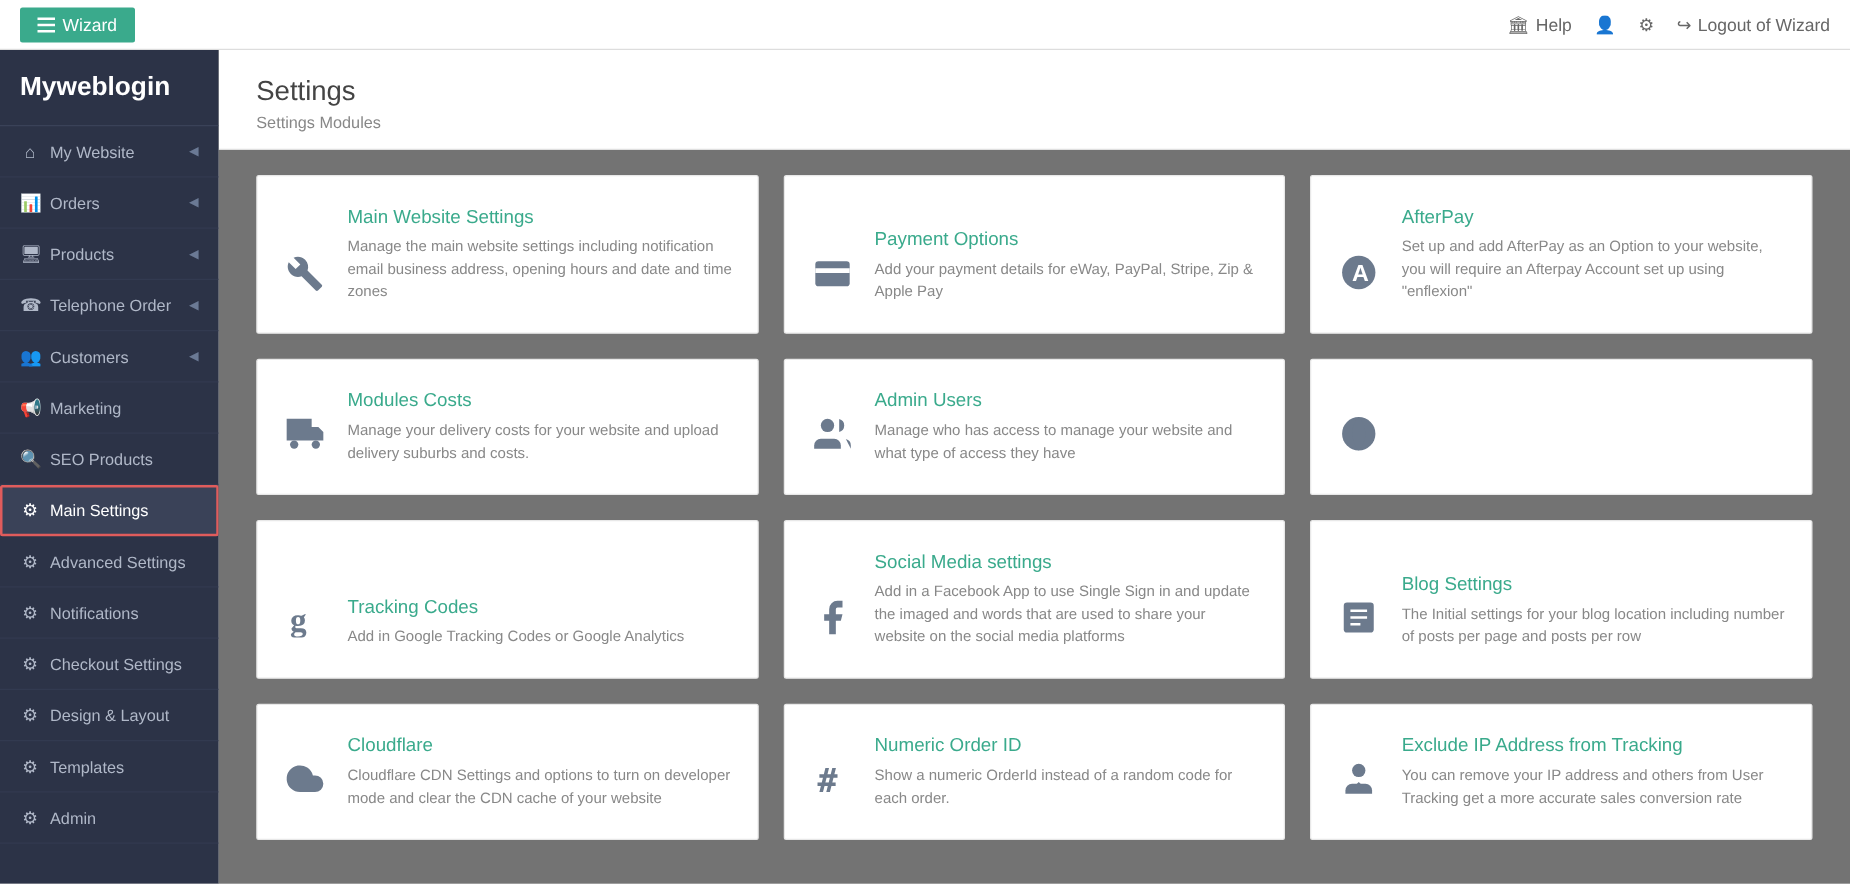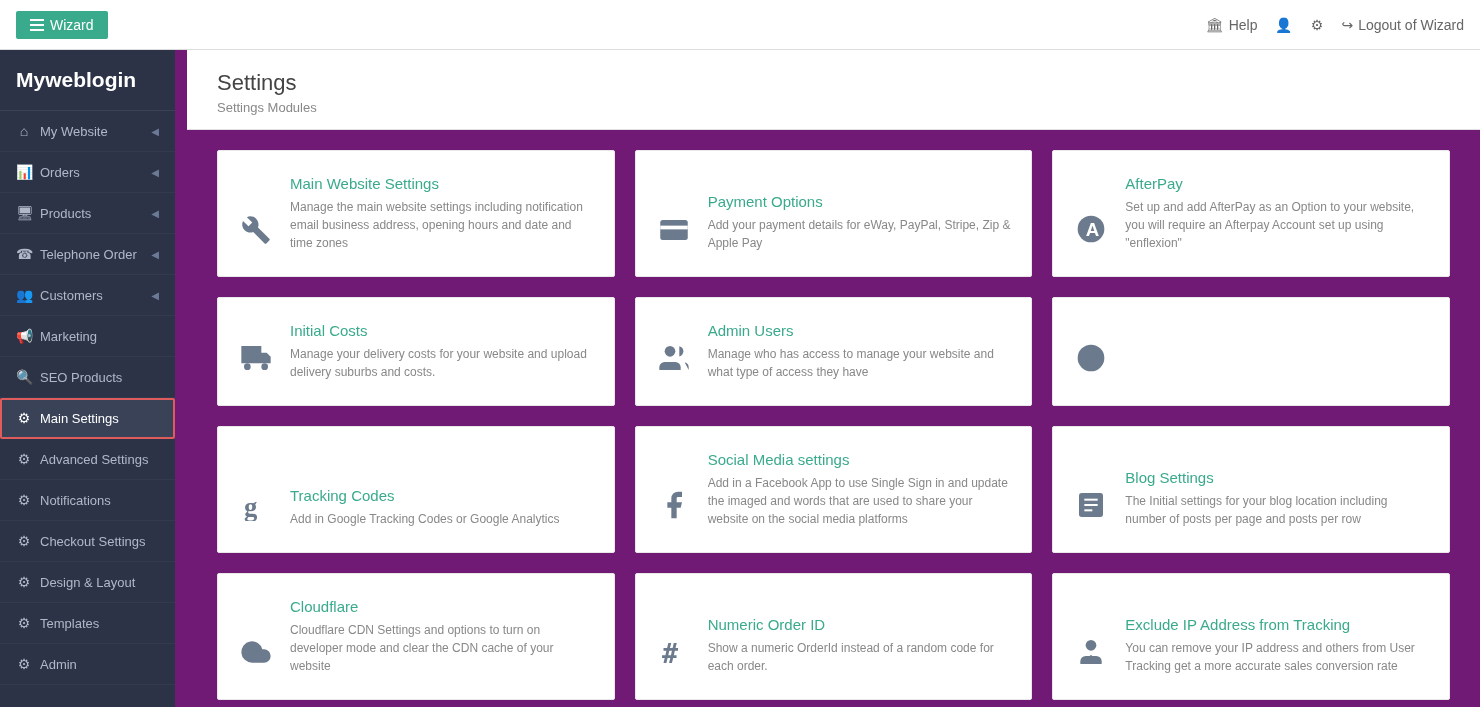--- a/index.html
+++ b/index.html
@@ -5,21 +5,21 @@
     * { box-sizing: border-box; margin: 0; padding: 0; }
     body { font-family: 'Segoe UI', Arial, sans-serif; background: #f4f4f4; display: flex; flex-direction: column; height: 100vh; overflow: hidden; }
 
     
     .top-nav {
       background: #fff;
       border-bottom: 1px solid #ddd;
       display: flex;
       align-items: center;
       justify-content: space-between;
-      height: 50px;
+      height: 40px;
       padding: 0 16px;
       flex-shrink: 0;
       z-index: 10;
     }
     .top-nav-left { display: flex; align-items: center; gap: 10px; }
     .wizard-btn {
       background: #3aaa8c;
       color: #fff;
       border: none;
       padding: 6px 14px;
@@ -72,21 +72,21 @@
       color: #fff;
       outline: 2px solid #e05c5c;
       outline-offset: -2px;
       border-radius: 2px;
     }
     .sidebar-item-left { display: flex; align-items: center; gap: 8px; }
     .sidebar-item-icon { font-size: 14px; width: 16px; text-align: center; }
     .sidebar-chevron { font-size: 10px; color: #6b7a95; }
 
     
-    .main-content { flex: 1; overflow-y: auto; background: #701a75; padding-left: 12px; }
+    .main-content { flex: 1; overflow-y: auto; background: #737373; }
 
     .page-header {
       background: #fff;
       padding: 20px 30px 14px;
       border-bottom: 1px solid #e0e0e0;
     }
     .page-title { font-size: 22px; color: #444; font-weight: 400; margin-bottom: 4px; }
     .page-subtitle { font-size: 13px; color: #888; }
 
     .settings-grid {
@@ -277,21 +277,21 @@
             <div class="settings-card-desc">Set up and add AfterPay as an Option to your website, you will require an Afterpay Account set up using "enflexion"</div>
           </div>
         </div>
         <div class="settings-card">
           <div class="settings-card-icon"><svg viewBox="0 0 24 24" width="32" height="32" fill="#6c7a8d">
               <path d="M1 3h15v13H1zM16 8h4l3 3v5h-7V8z"></path>
               <circle cx="5.5" cy="18.5" r="2.5"></circle>
               <circle cx="18.5" cy="18.5" r="2.5"></circle>
             </svg></div>
           <div class="settings-card-content">
-            <div class="settings-card-title">Initial Costs</div>
+            <div class="settings-card-title">Modules Costs</div>
             <div class="settings-card-desc">Manage your delivery costs for your website and upload delivery suburbs and costs.</div>
           </div>
         </div>
         <div class="settings-card">
           <div class="settings-card-icon"><svg viewBox="0 0 24 24" width="32" height="32" fill="#6c7a8d">
               <path d="M17 21v-2a4 4 0 0 0-4-4H5a4 4 0 0 0-4 4v2"></path>
               <circle cx="9" cy="7" r="4"></circle>
               <path d="M23 21v-2a4 4 0 0 0-3-3.87"></path>
               <path d="M16 3.13a4 4 0 0 1 0 7.75"></path>
             </svg></div>

